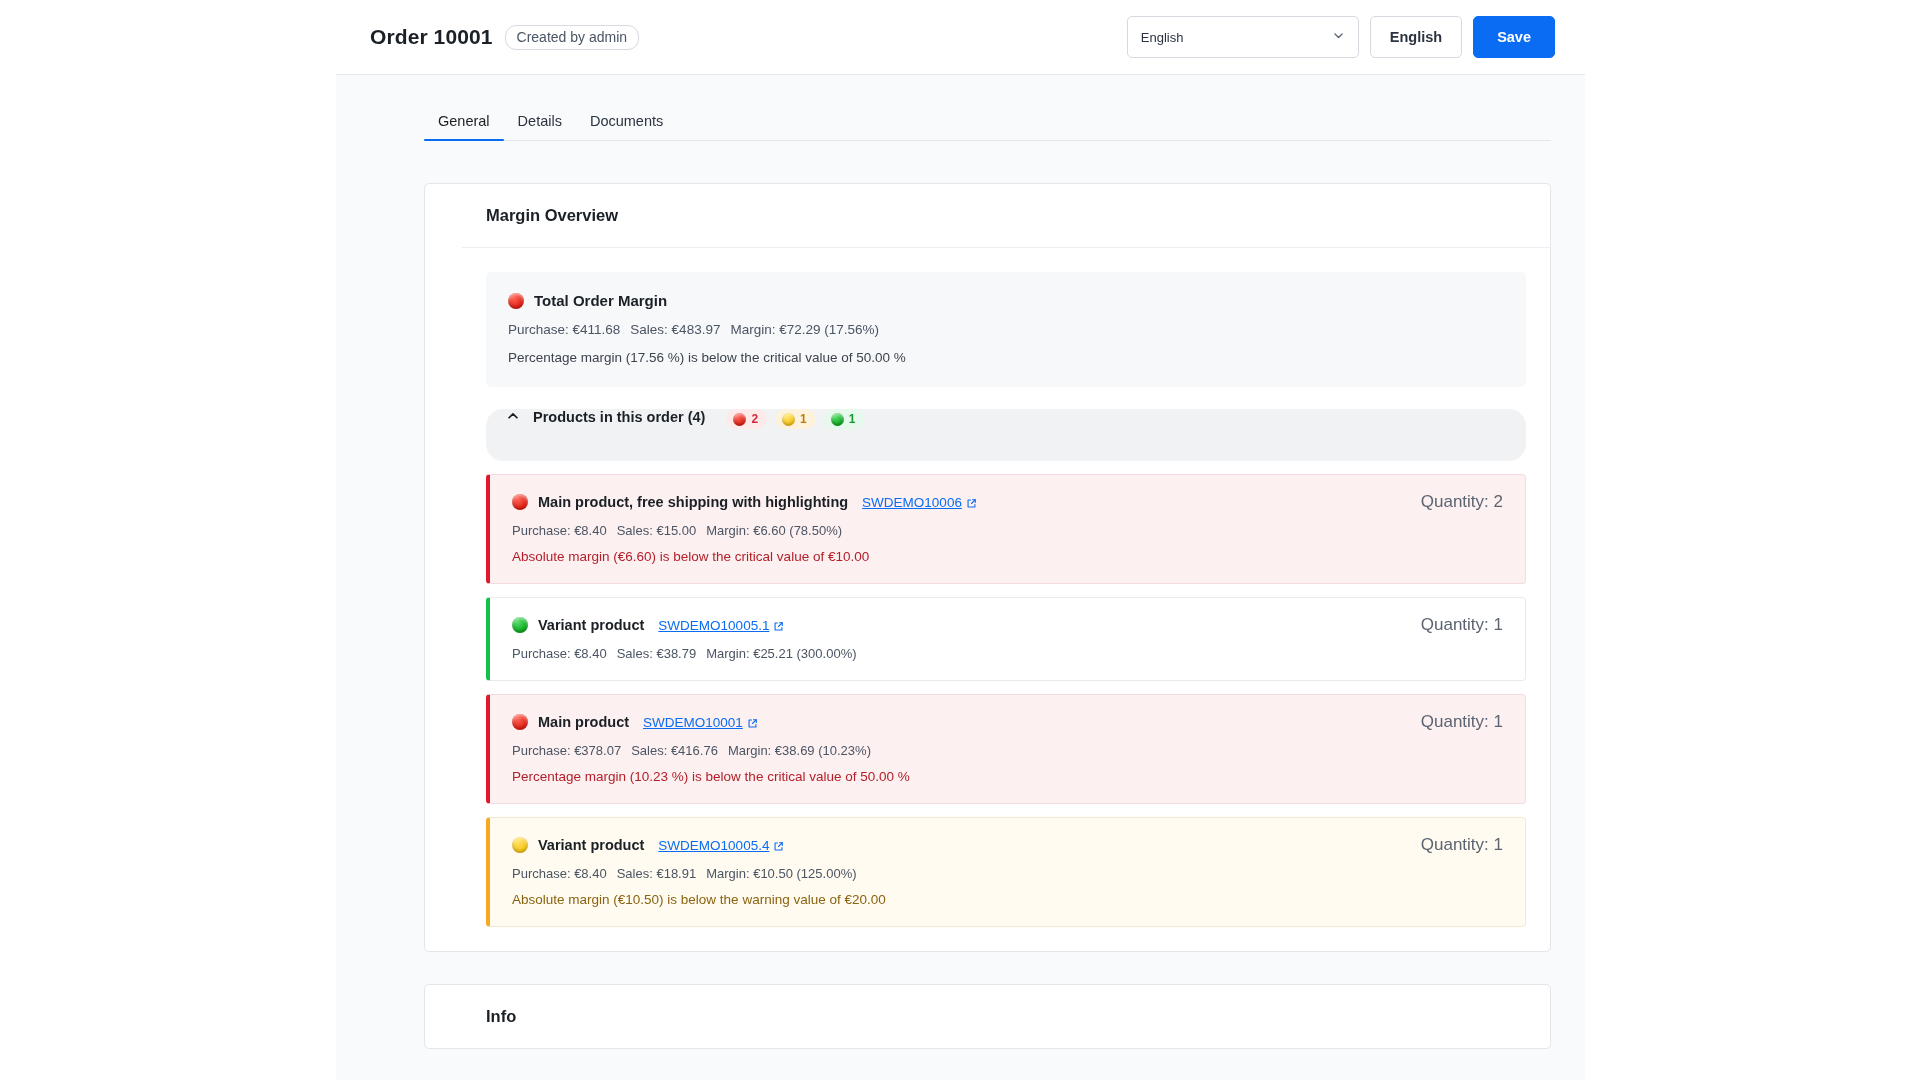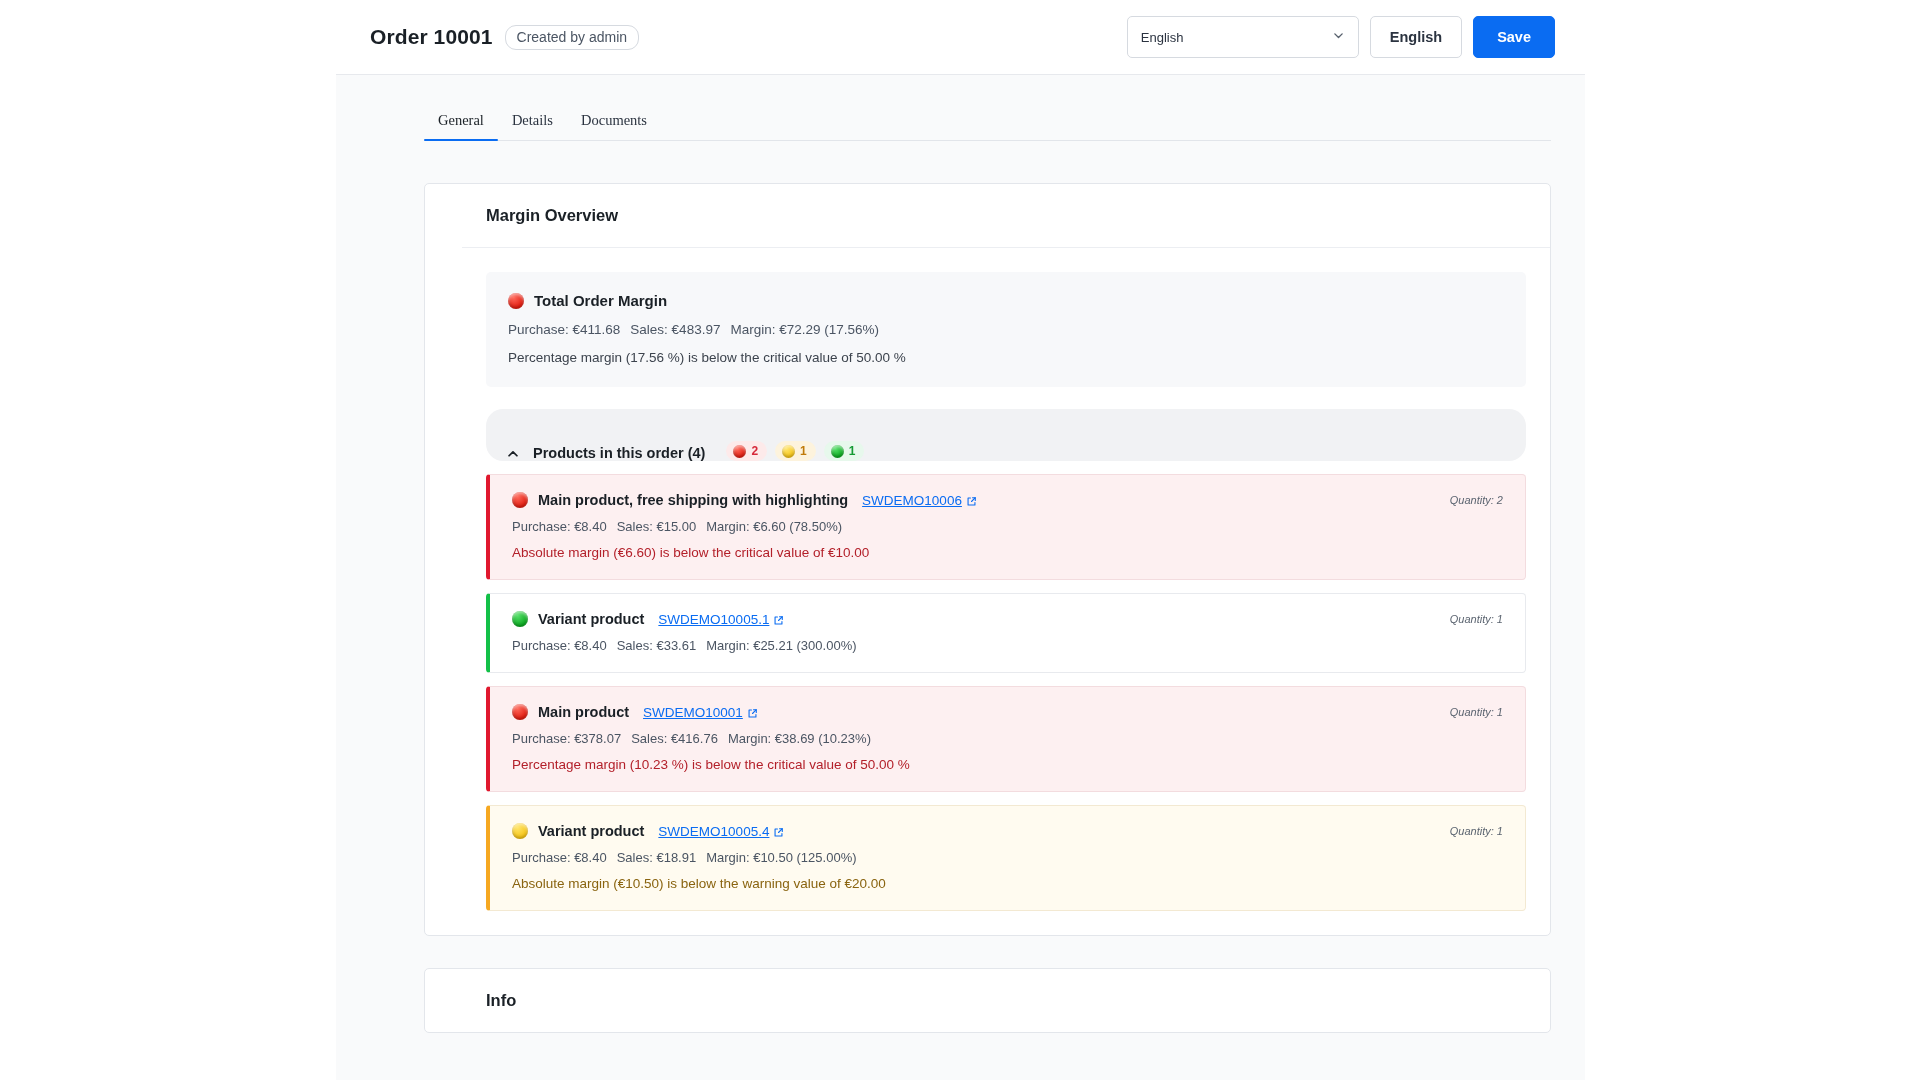--- a/index.html
+++ b/index.html
@@ -52,21 +52,21 @@
   
   .tabs-wrap { padding: 28px 0 0 0; background: #f9fafb; }
   .tabs {
     margin: 0 34px 0 88px;
     display: flex; align-items: flex-end; gap: 0;
     border-bottom: 1px solid #e2e5ea;
     height: 38px;
   }
   .tab {
     font-size: 14.5px; color: #2b3340; padding: 0 14px 11px;
-    cursor: pointer; position: relative; font-family: Liberation Serif, serif;
+    cursor: pointer; position: relative;
   }
   .tab.active { color: #1a2026; }
   .tab.active::after {
     content: ""; position: absolute; left: 0; right: 0; bottom: -1px;
     height: 2.5px; background: #0a6cf2; border-radius: 2px;
   }
 
   
   .content { padding: 42px 34px 0 88px; }
   .card {
@@ -93,21 +93,21 @@
   .dot.yellow { background: radial-gradient(circle at 35% 28%, #ffe56b, #f5c211 72%); }
   .figs { margin-top: 13px; font-size: 13.5px; color: #4b5563; display: flex; gap: 10px; }
   .note { margin-top: 13px; font-size: 13.5px; color: #3c434d; }
   .note.red { color: #b3202a; }
   .note.amber { color: #8a6410; }
 
   
   .acc-head {
     margin-top: 22px;
     background: #f1f2f4; border-radius: 17px;
-    height: 52px; display: flex; align-items: flex-end; gap: 13px;
+    height: 52px; display: flex; align-items: flex-start; gap: 13px;
     padding: 0 20px; cursor: pointer;
   }
   .caret { width: 14px; height: 14px; position: relative; color: #1a2026; }
   .acc-title { font-size: 14.5px; font-weight: 700; color: #1a2026; }
   .pills { display: flex; align-items: center; gap: 8px; margin-left: 8px; }
   .pill {
     display: flex; align-items: center; gap: 5px;
     border-radius: 12px; padding: 3px 9px 3px 7px;
     font-size: 12px; font-weight: 700;
   }
@@ -126,21 +126,21 @@
   .prow.green { background: #ffffff; border-color: #e8eaee; border-left-color: #13c048; }
   .prow.yellow { background: #fffbf0; border-color: #f3e9d2; border-left-color: #f6a821; }
   .prow-top { display: flex; align-items: center; gap: 10px; }
   .pname { font-size: 14.5px; font-weight: 700; color: #1a2026; }
   .plink {
     font-size: 13.5px; color: #0a6cf2; text-decoration: underline;
     display: inline-flex; align-items: center; gap: 4px; margin-left: 4px; cursor: pointer;
   }
   .ext { width: 11px; height: 11px; display: inline-block; }
   .qty {
-    margin-left: auto; font-size: 11px; color: #5b6470; white-space: nowrap; font-style: italic;
+    margin-left: auto; font-size: 17px; color: #5b6470; white-space: nowrap;
   }
   .prow .figs { margin-top: 11px; font-size: 13px; }
   .prow .note { margin-top: 11px; font-size: 13.5px; }
 
   .info-card .card-head { border-bottom: none; }
 </style>
 </head>
 <body>
 
 <div class="screen">
@@ -250,21 +250,21 @@
                       <path d="M6.5 3H3v10h10V9.5"></path>
                       <path d="M9.5 2.5H13.5V6.5"></path>
                       <path d="M13.5 2.5 8 8"></path>
                     </svg>
                 </span>
               </a>
               <span class="qty">Quantity: 1</span>
             </div>
             <div class="figs">
               <span>Purchase: €8.40</span>
-              <span>Sales: €33.61</span>
+              <span>Sales: €38.79</span>
               <span>Margin: €25.21 (300.00%)</span>
             </div>
           </div>
 
           <div class="prow red">
             <div class="prow-top">
               <span class="dot red"></span>
               <span class="pname">Main product</span>
               <a class="plink">
                 <span>SWDEMO10001</span>

